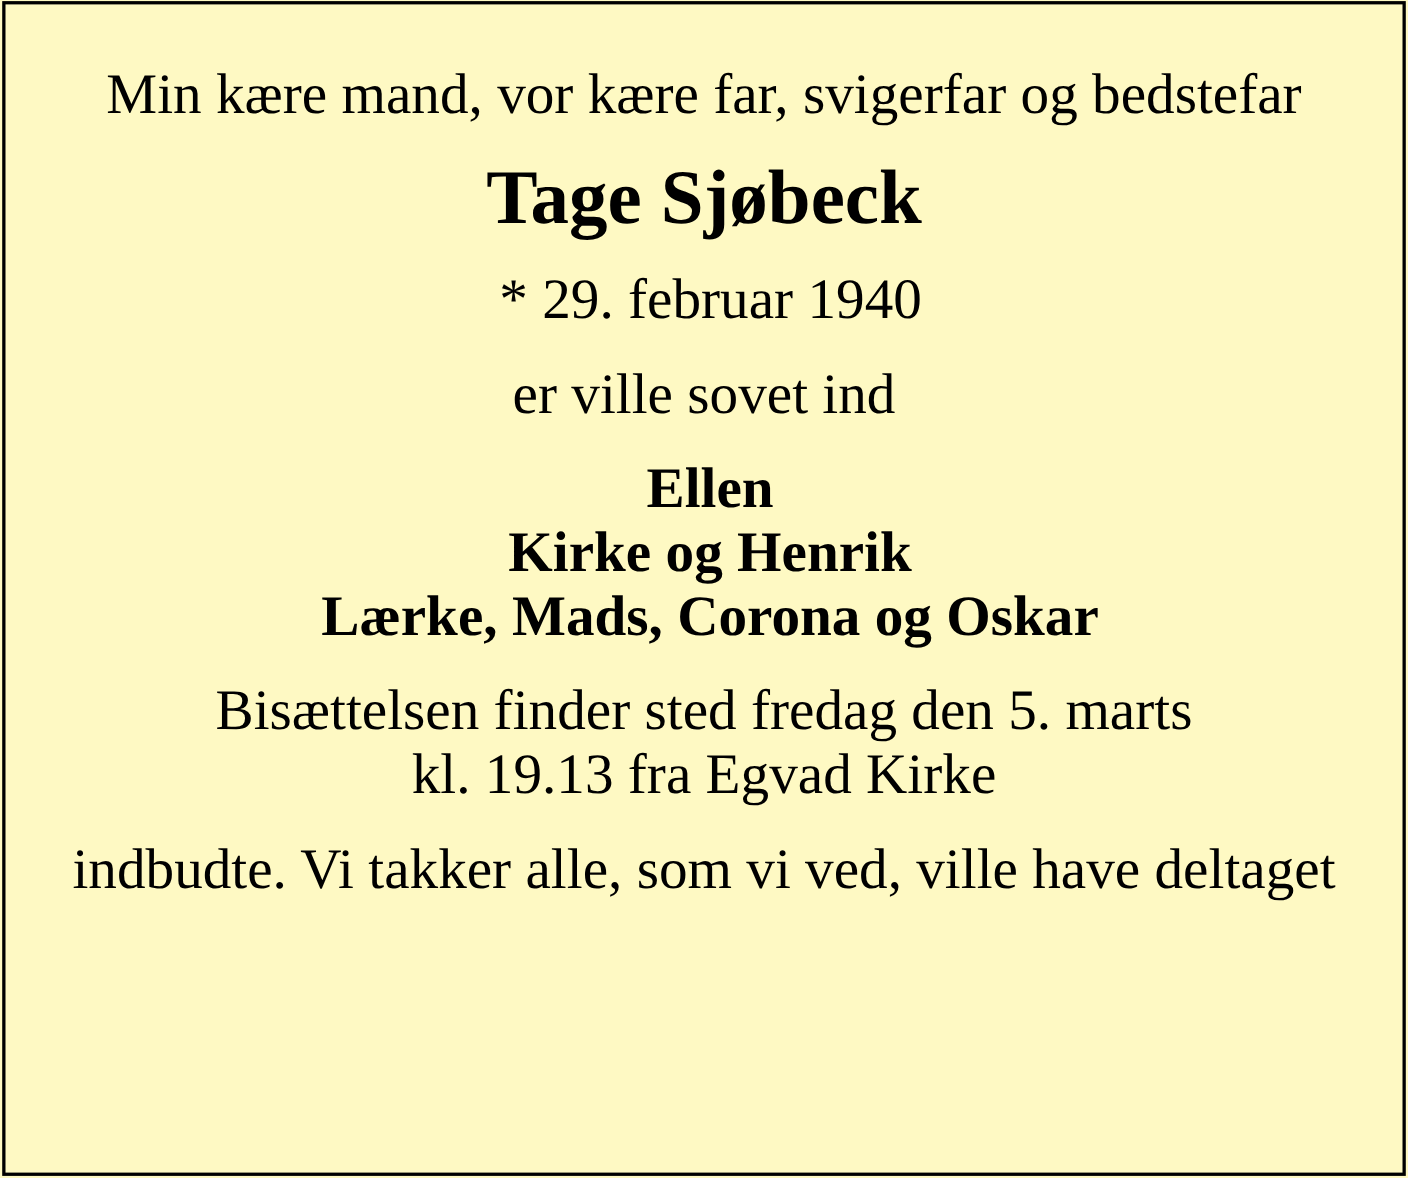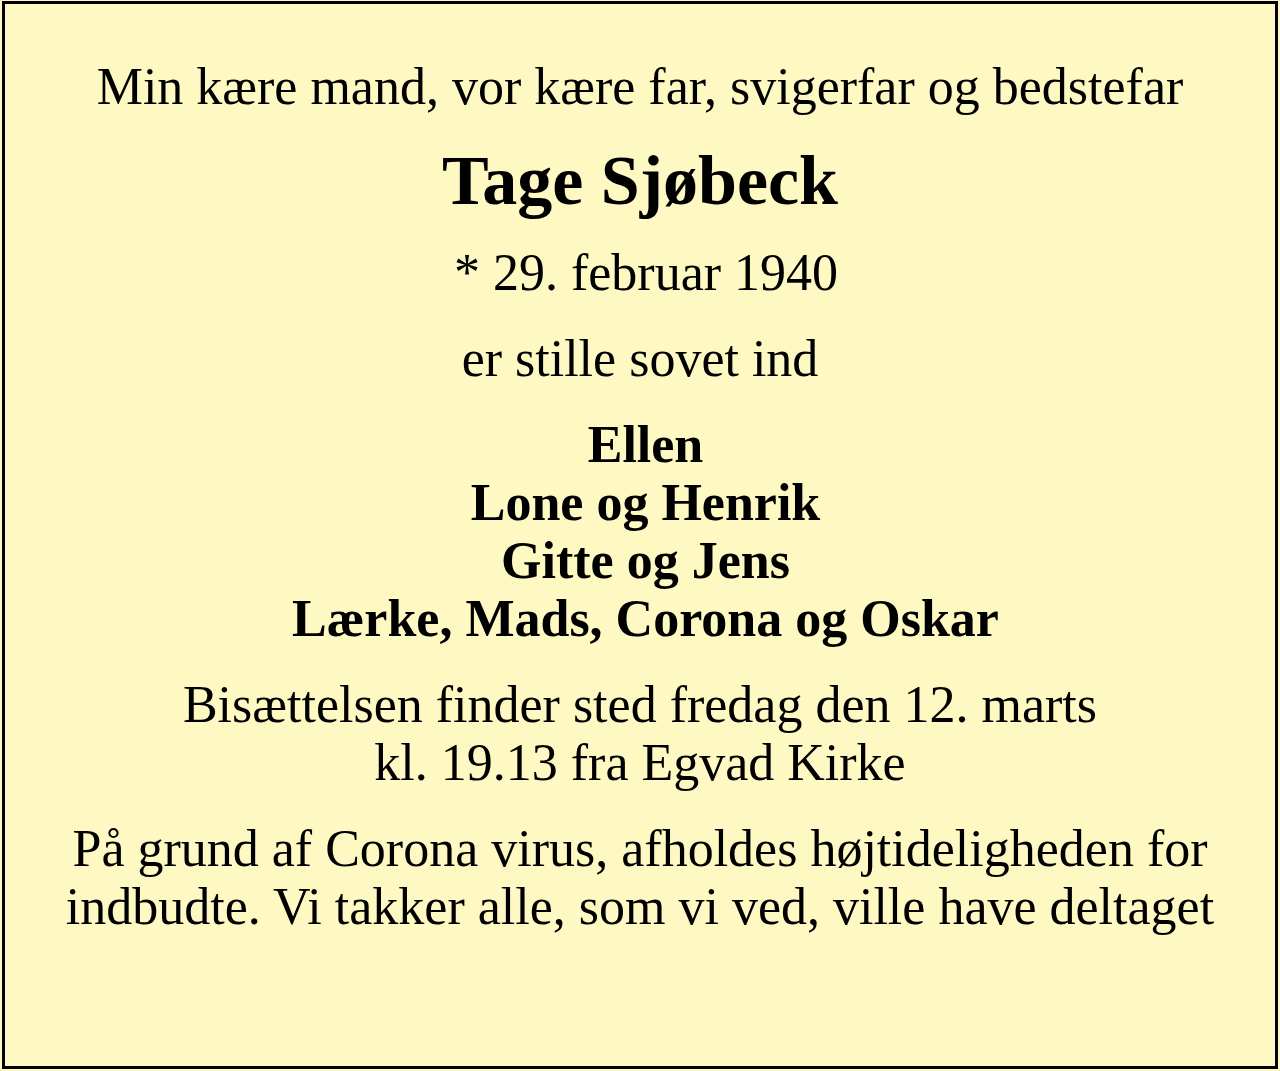--- a/index.html
+++ b/index.html
@@ -68,34 +68,32 @@
   <div class="frame"></div>
 
   <div class="content">
 
     <p class="line intro">Min kære mand, vor kære far, svigerfar og bedstefar</p>
 
     <p class="deceased-name">Tage Sjøbeck</p>
 
     <p class="line birth">* 29. februar 1940</p>
 
-    <p class="line para">er stille sovet ind</p>
+    <p class="line para">er ville sovet ind</p>
 
 
     <div class="para">
       <p class="line bold">Ellen</p>
-      <p class="line bold">Lone og Henrik</p>
-      <p class="line bold">Gitte og Jens</p>
+      <p class="line bold">Kirke og Henrik</p>
       <p class="line bold">Lærke, Mads, Corona og Oskar</p>
     </div>
 
     <div class="para">
-      <p class="line">Bisættelsen finder sted fredag den 12. marts</p>
+      <p class="line">Bisættelsen finder sted fredag den 5. marts</p>
       <p class="line">kl. 19.13 fra Egvad Kirke</p>
     </div>
 
     <div class="para">
-      <p class="line">På grund af Corona virus, afholdes højtideligheden for</p>
       <p class="line">indbudte. Vi takker alle, som vi ved, ville have deltaget</p>
     </div>
 
   </div>
 </div>
 
 </body></html>

